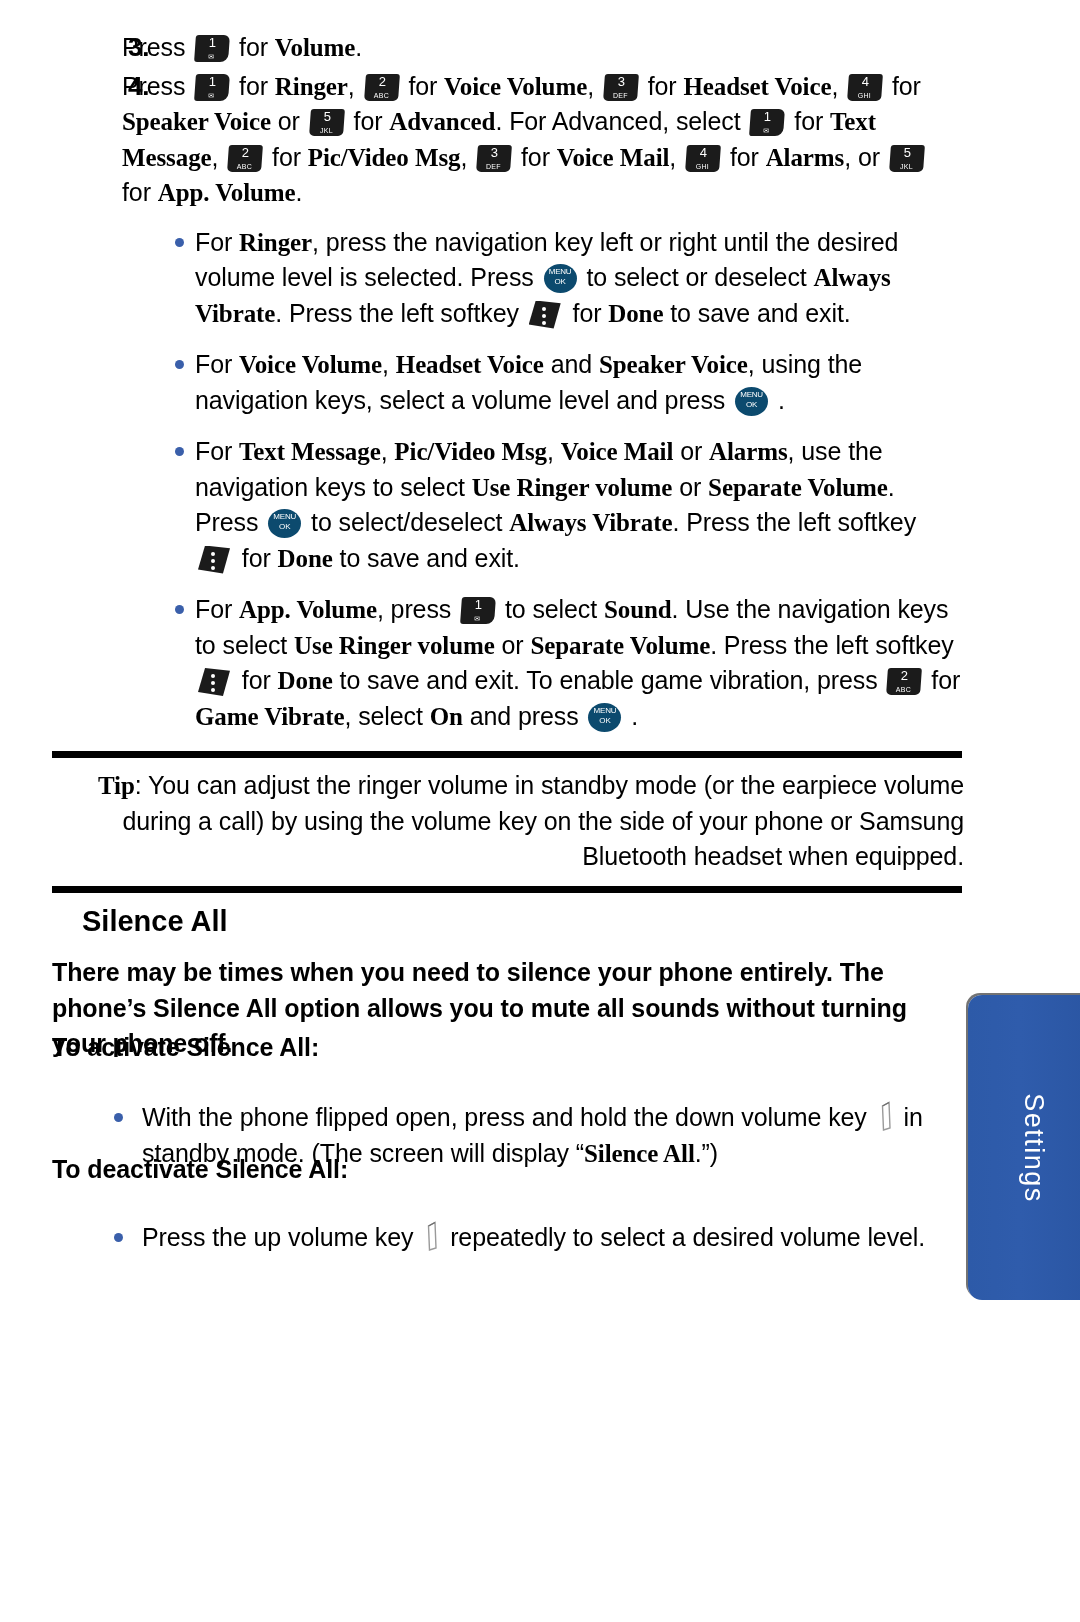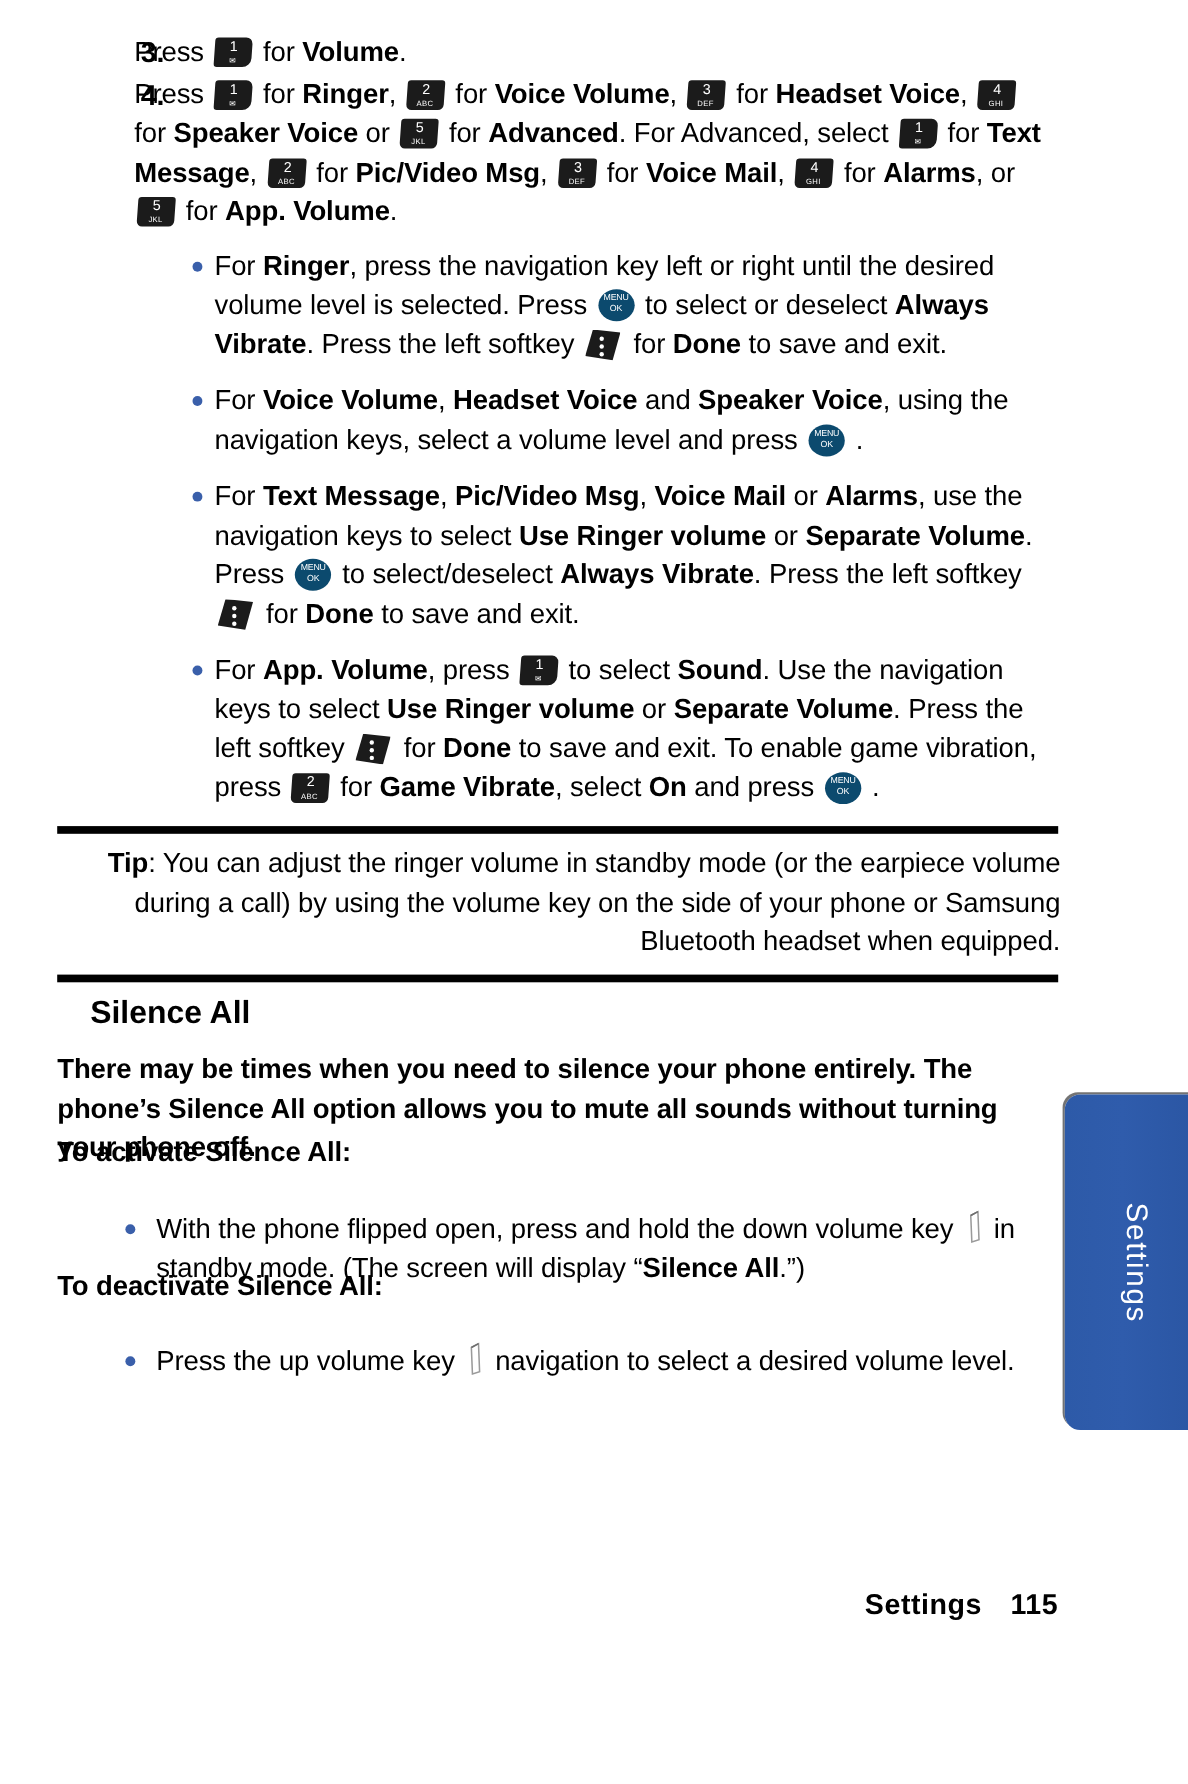--- a/index.html
+++ b/index.html
@@ -42,21 +42,21 @@
   .numitem .num {
     position: absolute;
     left: 76px;
     width: 40px;
     text-align: left;
     font-weight: bold;
     font-size: 26px;
   }
   .numitem > .body { display: block; }
 
-  .b { font-weight: bold; }
+  .b { font-weight: bold; font-family: Liberation Serif, serif; }
 
   
   .bullets {
     margin: 0;
     padding: 0;
     list-style: none;
     margin-top: 14px;
   }
   .bullet {
     position: relative;
@@ -327,25 +327,21 @@
             <path d="M3.5 5 L10 1.5 L11 27 L4.5 29 Z" fill="#ffffff" stroke="#9a9a9a" stroke-width="1.4"></path>
             <path d="M3.5 5 L10 1.5" fill="none" stroke="#6e6e6e" stroke-width="1.4"></path>
           </svg></span><span> in standby mode. (The screen will display “</span><span class="b">Silence All</span><span>.”)</span></li>
     </ul>
 
   <div class="h3" id="h3-deactivate">To deactivate Silence All:</div>
   <ul class="sub-bullets" id="bullets-deactivate">
       <li class="bullet small-indent"><span>Press the up volume key </span><span class="volkey"><svg width="13" height="30" viewBox="0 0 13 30">
             <path d="M3.5 5 L10 1.5 L11 27 L4.5 29 Z" fill="#ffffff" stroke="#9a9a9a" stroke-width="1.4"></path>
             <path d="M3.5 5 L10 1.5" fill="none" stroke="#6e6e6e" stroke-width="1.4"></path>
-          </svg></span><span> navigation to select a desired volume level.</span></li>
+          </svg></span><span> repeatedly to select a desired volume level.</span></li>
     </ul>
 
   <div class="sidetab">
     <span class="label">Settings</span>
   </div>
 
-  <div class="footer">
-    <span>Settings</span>
-    <span class="pg">115</span>
-  </div>
 
 </div>
 
 </body></html>

